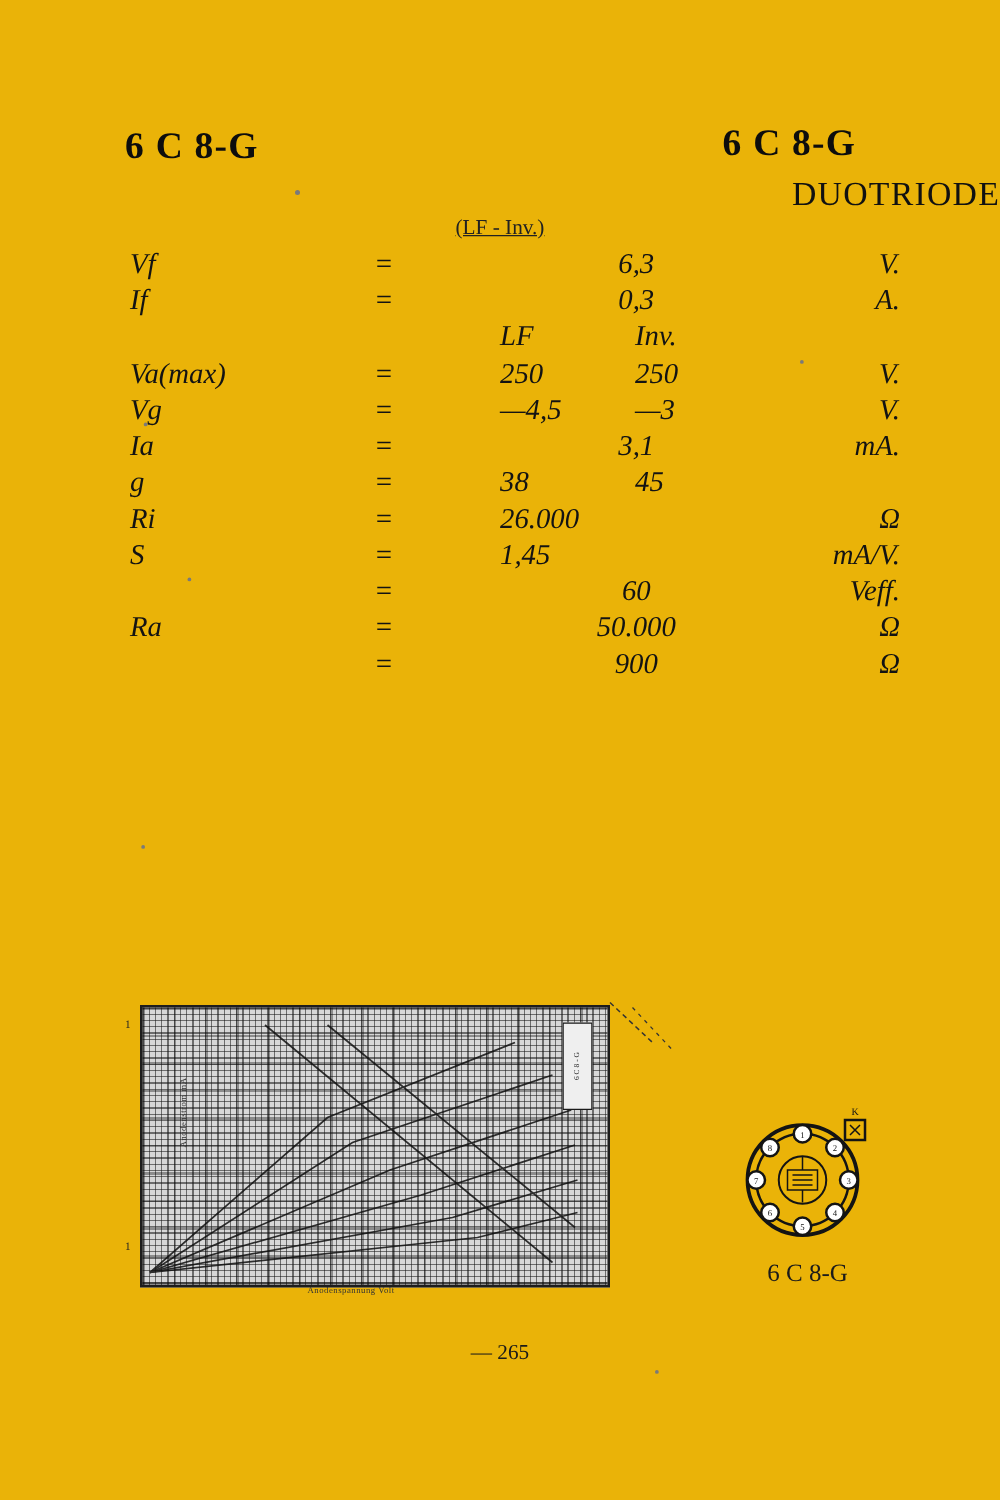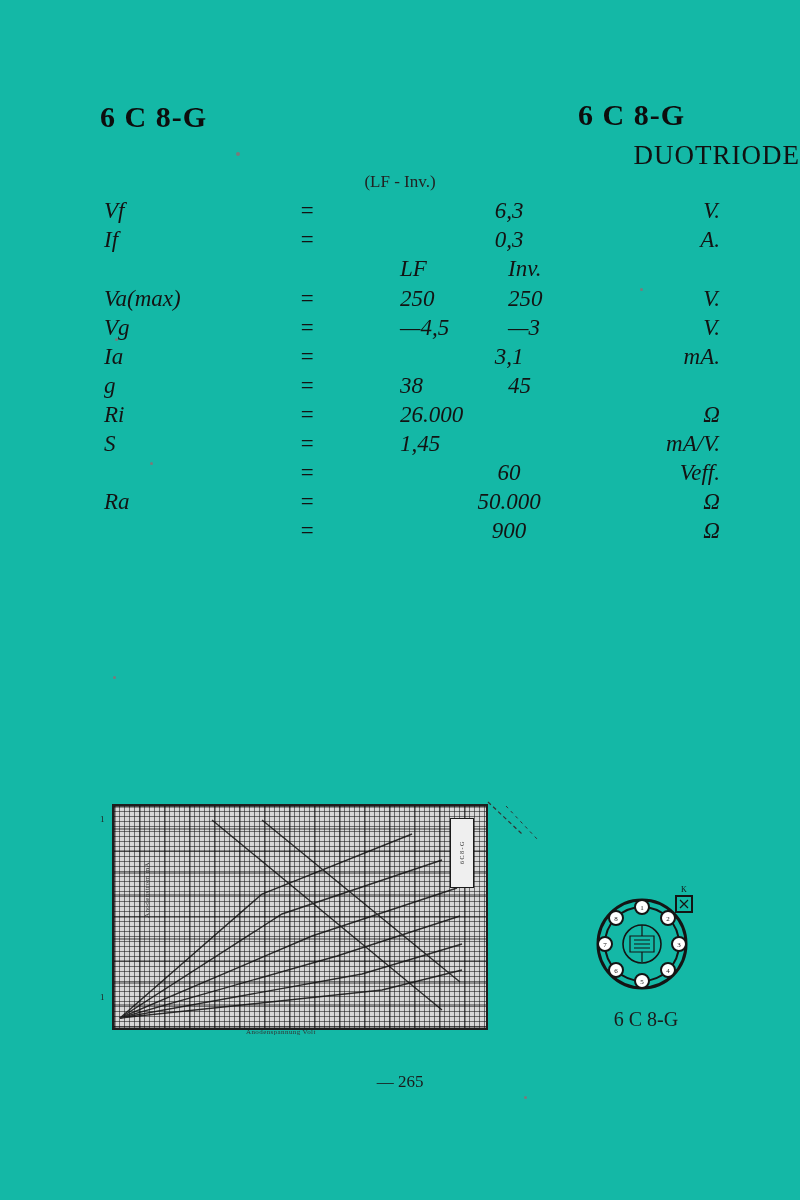--- a/index.html
+++ b/index.html
@@ -11,21 +11,21 @@
     width: 800px;
     height: 1200px;
     position: relative;
     font-family: "Liberation Serif", serif;
     color: #1a1a1a;
     overflow: hidden;
   }
   .page {
     position: absolute;
     inset: 0;
-    background: #14b8a6;
+    background: #eab308;
   }
 
   
   .hdr-left {
     position: absolute;
     left: 100px;
     top: 100px;
     font-size: 30px;
     font-weight: bold;
     letter-spacing: 1px;
@@ -52,20 +52,21 @@
     color: #111;
   }
   .subtitle {
     position: absolute;
     left: 0;
     top: 172px;
     width: 800px;
     text-align: center;
     font-size: 17px;
     color: #222;
+    text-decoration: underline;
   }
 
   
   .spec {
     position: absolute;
     left: 100px;
     top: 196px;
     width: 620px;
     font-style: italic;
   }

